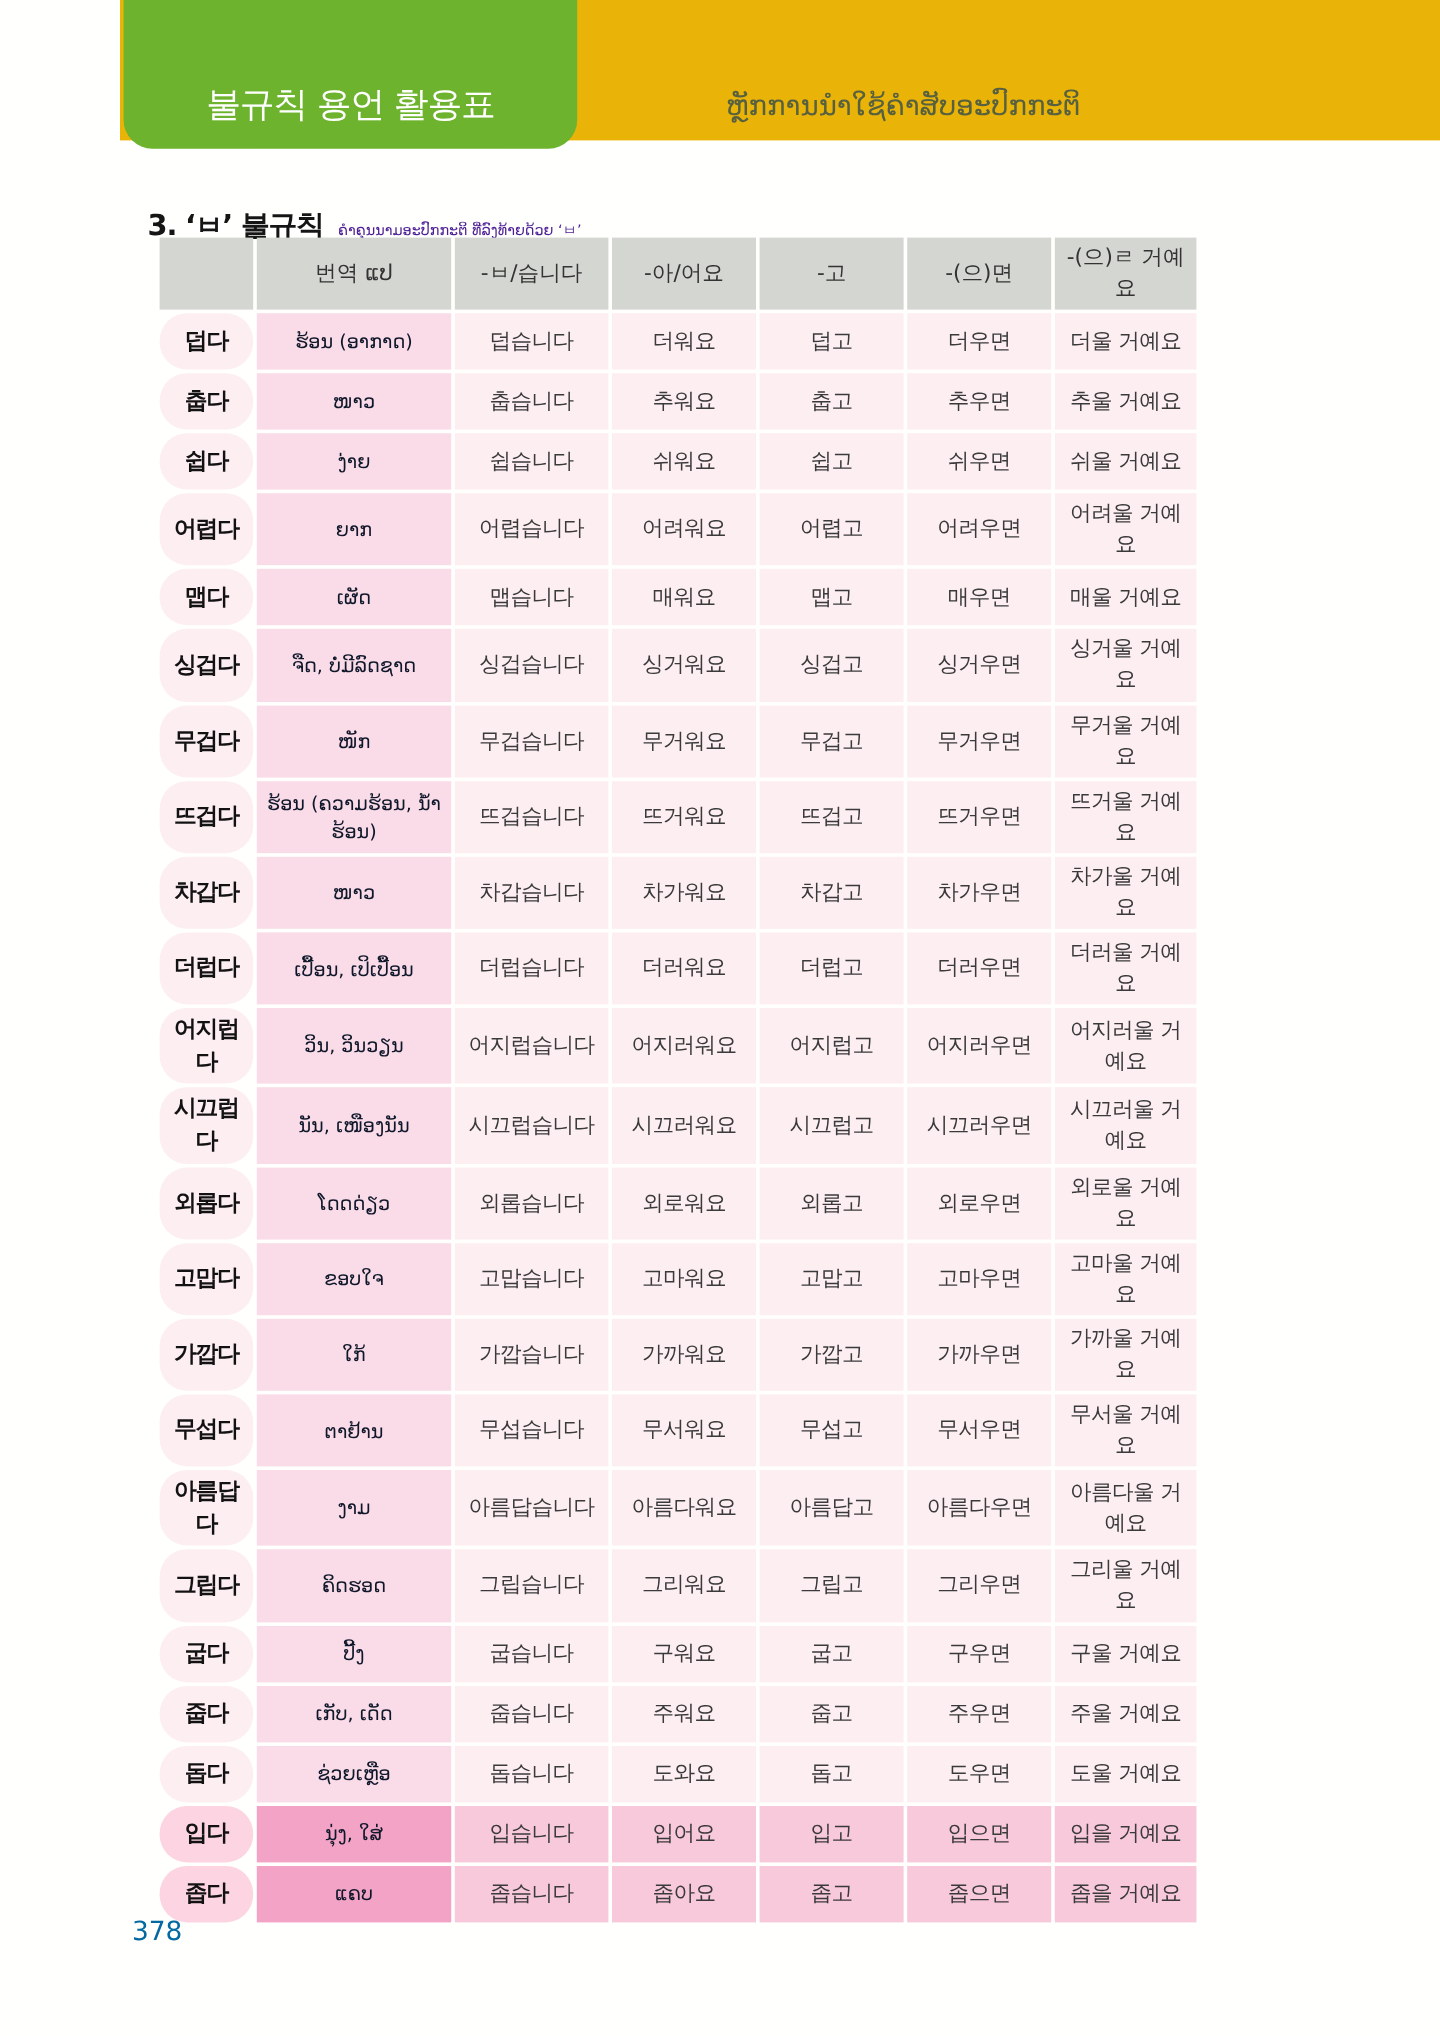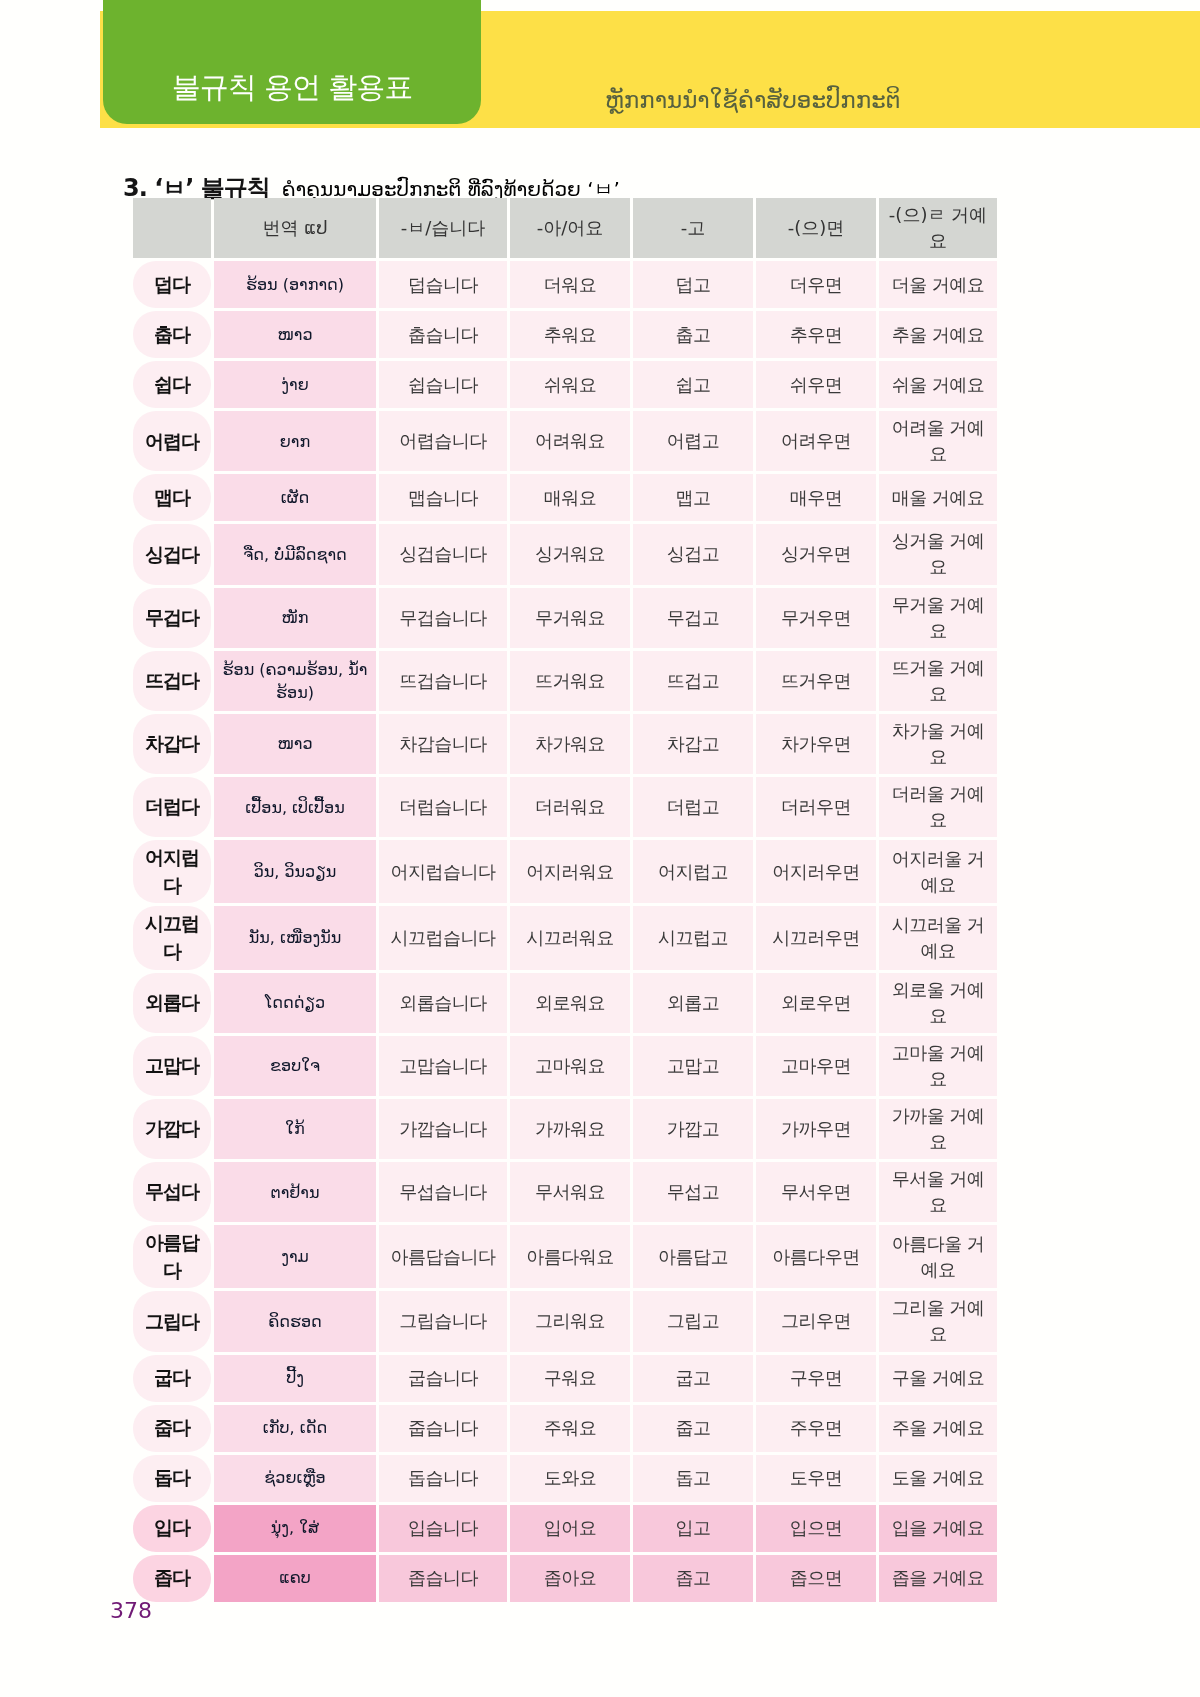--- a/index.html
+++ b/index.html
@@ -5,42 +5,42 @@
   * { margin:0; padding:0; box-sizing:border-box; }
   html,body { background:#ffffff; }
   body { font-family:"DejaVu Sans","Liberation Sans",sans-serif; }
   .page {
     position:relative; width:1200px; height:1697px; background:#fffffd;
     overflow:hidden; margin:0 auto;
   }
 
   
   .banner-light {
-    position:absolute; left:100px; top:11px; width:1100px; height:117px;
-    background:#fde047;
+    position:absolute; left:100px; top:0; width:1100px; height:117px;
+    background:#eab308;
   }
   .banner-dark {
     position:absolute; left:103px; top:0; width:378px; height:124px;
     background:#6db32e; border-radius:0 0 24px 24px;
     display:flex; align-items:flex-end; justify-content:center;
     padding-bottom:16px;
   }
   .banner-title {
     color:#ffffff; font-weight:normal; font-size:29px; letter-spacing:-1px;
   }
   .banner-sub {
     position:absolute; left:505px; top:76px; font-size:23px; color:#57613f;
   }
 
   
   .section-heading {
     position:absolute; left:123px; top:152px; display:flex; align-items:baseline;margin-top:20px;
   }
   .section-title { font-size:24px; font-weight:bold; color:#151515; letter-spacing:-1px; }
-  .section-sub { font-size:20px; color:#000000; margin-left:12px; }
+  .section-sub { font-size:12px; color:#4c1d95; margin-left:12px; }
 
   
   .conj-table {
     position:absolute; left:133px; top:198px; width:864px;
     display:flex; flex-direction:column; gap:3px;
   }
   .row {
     display:grid;
     grid-template-columns:78px 162px 128px 120px 120px 120px 118px;
     column-gap:3px;
@@ -53,21 +53,21 @@
   .body-row .cell { background:#fdeef2; min-height:47px; }
   .verb-cell { font-size:19px; font-weight:bold; color:#121212; letter-spacing:-1px;border-radius:23px; }
   .trans-cell { background:#fadce8 !important; font-size:16px; color:#0f172a; }
   .form-cell { font-size:18px; color:#3a3a3a; letter-spacing:-0.5px; }
   .body-row.highlight .cell { background:#f8c8db; }
   .body-row.highlight .verb-cell { background:#fcd4e2; }
   .body-row.highlight .trans-cell { background:#f3a4c6 !important; }
 
   
   .page-number {
-    position:absolute; left:110px; top:1598px; font-size:22px; color:#701a75;
+    position:absolute; left:110px; top:1598px; font-size:22px; color:#0369a1;
   }
 </style>
 </head>
 <body>
 
 <div class="page">
 
   <div class="banner-light">
     <span class="banner-sub">ຫຼັກການນຳໃຊ້ຄຳສັບອະປົກກະຕິ</span>
   </div>

